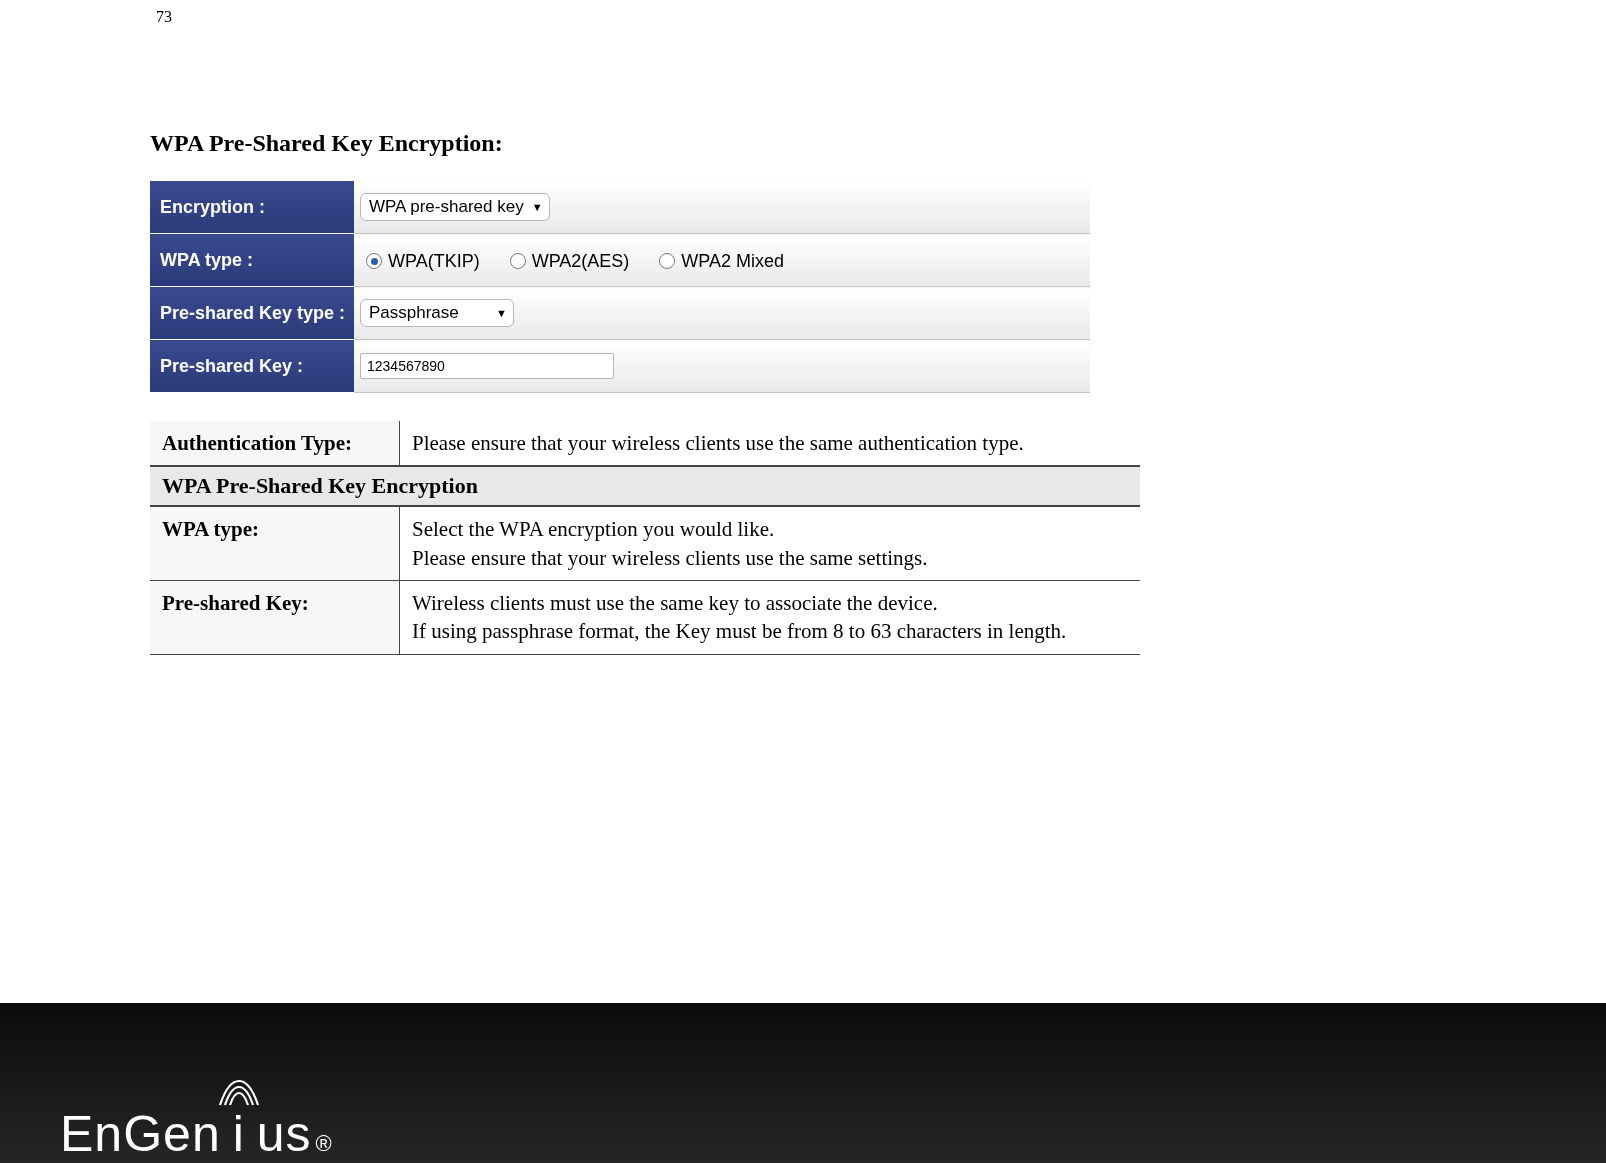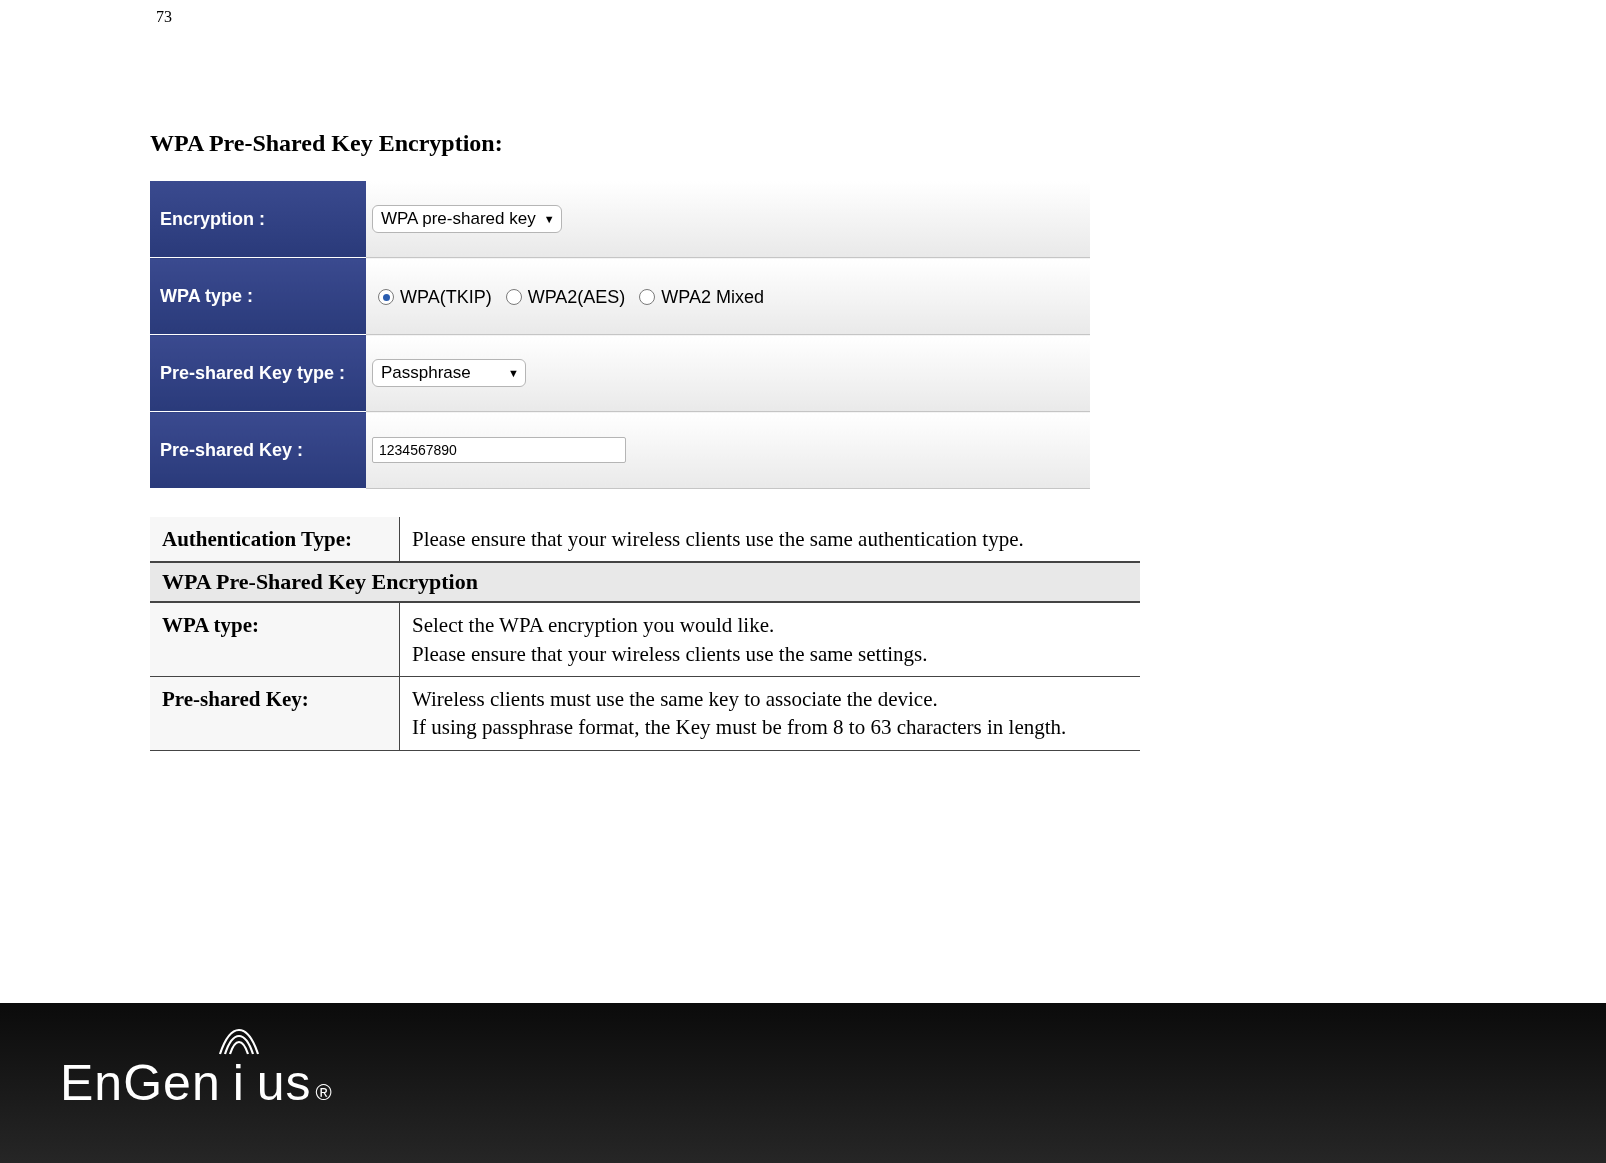--- a/index.html
+++ b/index.html
@@ -1,37 +1,37 @@
 <!DOCTYPE html>
 <html><head>
 <meta charset="utf-8">
 <style>
   html,body{margin:0;padding:0;font-family:"Times New Roman",Times,serif;background:#fff;color:#000}
   .page{width:1606px;height:1163px;position:relative;overflow:hidden}
   .page-num{position:absolute;top:8px;left:156px;font-size:16px}
   .content{position:absolute;top:130px;left:150px;width:1000px}
   .title{font-weight:bold;font-size:24px;margin-bottom:24px}
   .cfg{border-collapse:collapse;width:940px;font-family:Arial,Helvetica,sans-serif;font-size:18px}
-  .cfg td{padding:16px;vertical-align:middle;height:44px}
+  .cfg td{padding:4px;vertical-align:middle;height:44px}
   .cfg .lab{background:linear-gradient(#3a4a8f,#2a3a7a);color:#fff;font-weight:bold;width:190px;padding-left:10px;border-bottom:1px solid #fff}
   .cfg .val{background:linear-gradient(#fff,#e9e9e9);border-bottom:1px solid #c5c5c5;padding-left:6px}
   .sel{display:inline-flex;align-items:center;background:#fff;border:1px solid #b5b5b5;height:26px;padding:0 6px 0 8px;border-radius:6px;font-size:17px}
   .sel .arrow{margin-left:8px;font-size:11px}
   .sel.w1{min-width:165px;justify-content:space-between}
   .sel.w2{min-width:138px;justify-content:space-between}
   .inp{display:inline-block;background:#fff;border:1px solid #b5b5b5;height:24px;width:240px;padding:0 6px;line-height:24px;border-radius:2px;font-size:14px}
-  .rgroup{display:inline-flex;align-items:center;gap:14px;margin-left:6px}
+  .rgroup{display:inline-flex;align-items:center;gap:30px;margin-left:6px}
   .radio{display:inline-flex;align-items:center;gap:6px}
   .rc{width:14px;height:14px;border:1px solid #7a7a7a;border-radius:50%;display:inline-flex;align-items:center;justify-content:center;background:#fff}
   .rc.on::after{content:"";width:7px;height:7px;background:#2a5db0;border-radius:50%}
   .desc{border-collapse:collapse;width:990px;font-family:"Times New Roman",Times,serif;font-size:21px;margin-top:28px}
   .desc th{background:#e8e8e8;border-top:2px solid #444;border-bottom:2px solid #444;text-align:left;font-weight:bold;padding:6px 12px;font-size:22px}
   .desc td{border-bottom:1px solid #444;padding:8px 12px;vertical-align:top;line-height:1.35}
   .desc td.k{width:225px;font-weight:bold;border-right:1px solid #444;background:#f7f7f7}
-  .footer{position:absolute;left:0;bottom:0;width:100%;height:160px;background:linear-gradient(#0b0b0b,#262626);display:flex;align-items:center;padding-left:60px;box-sizing:border-box}
+  .footer{position:absolute;left:0;bottom:0;width:100%;height:160px;background:linear-gradient(#0b0b0b,#262626);display:flex;align-items:flex-end;padding-left:60px;box-sizing:border-box}
   .logo{color:#fff;font-family:Arial,Helvetica,sans-serif;font-size:50px;letter-spacing:1px;display:flex;align-items:baseline}
   .logo .thin{font-weight:300}
   .logo .antenna{position:relative;display:inline-block;width:36px;text-align:center}
   .logo .antenna svg{position:absolute;left:-3px;top:-28px}
   .logo .reg{font-size:22px;vertical-align:super;margin-left:4px}
 </style>
 </head>
 <body>
 
 <div class="page">

